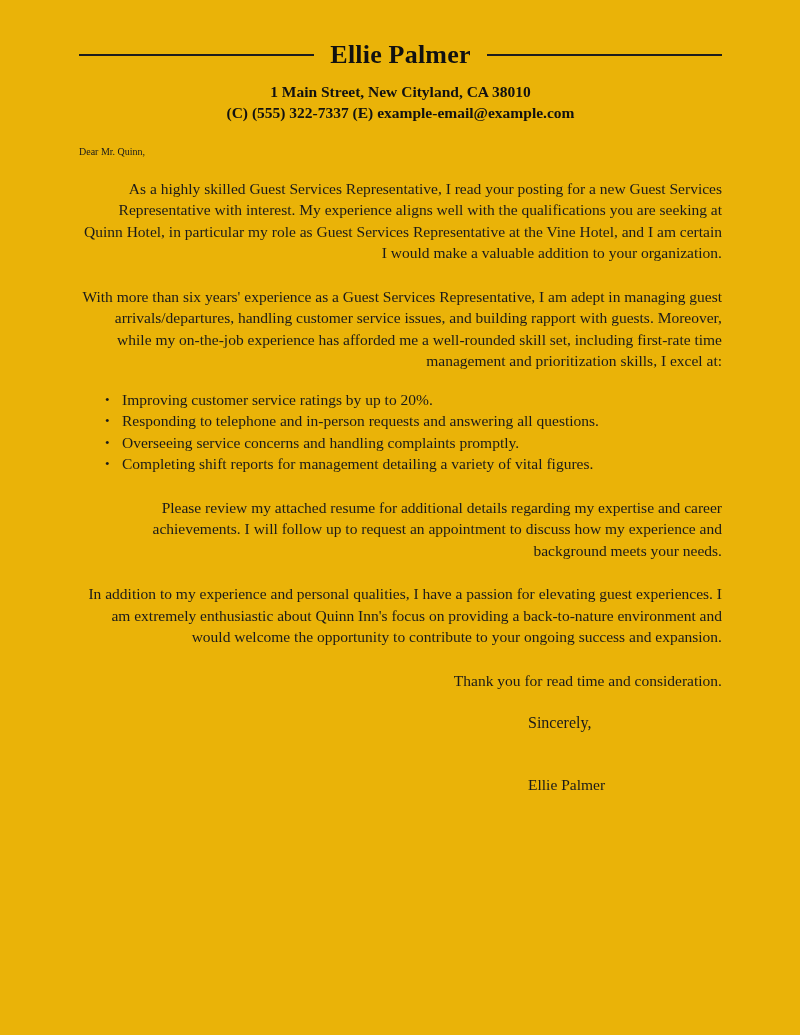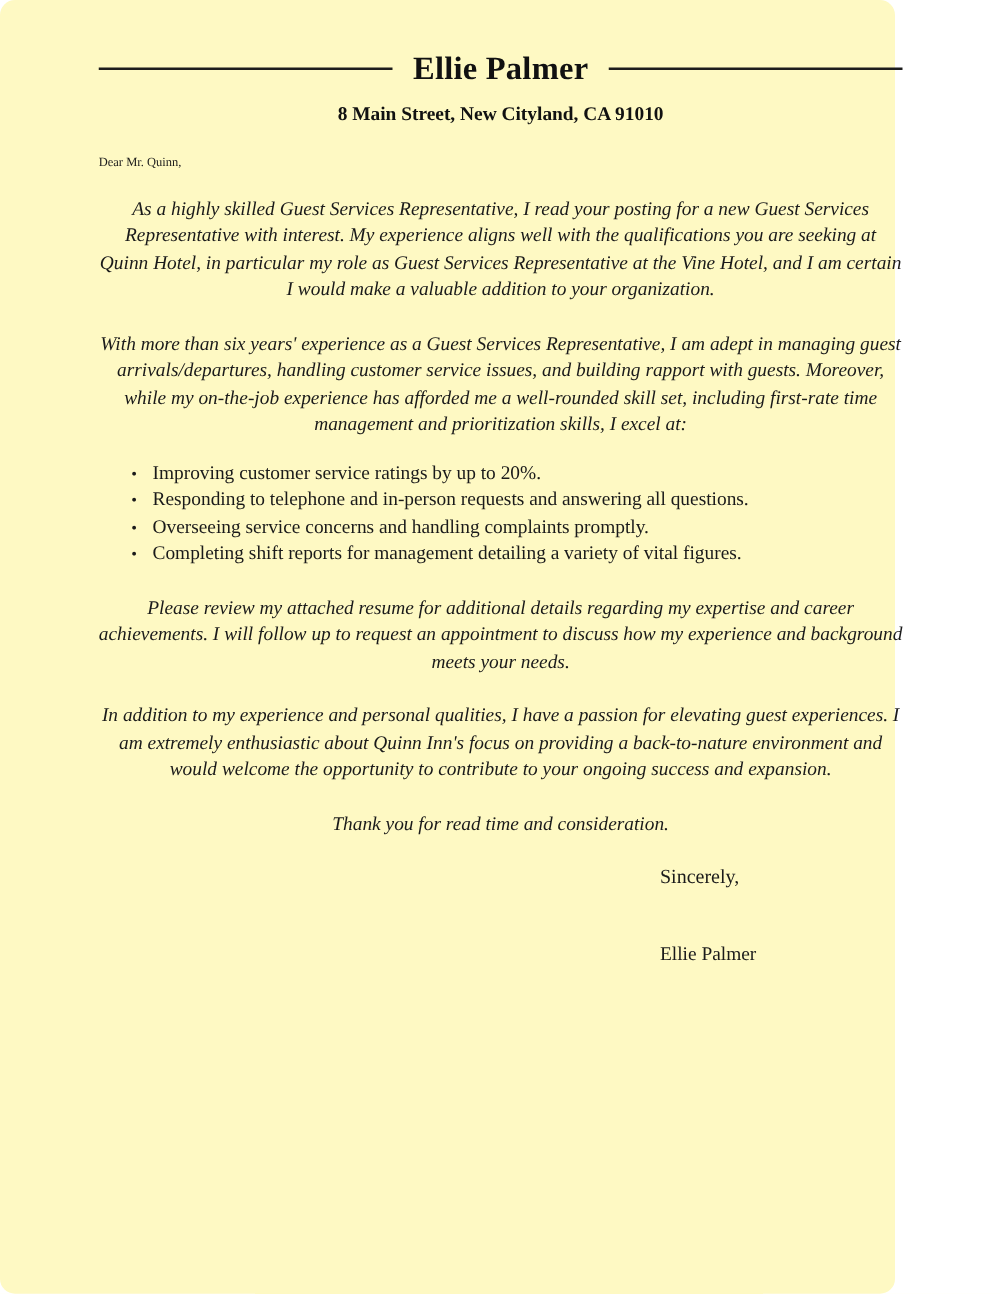--- a/index.html
+++ b/index.html
@@ -13,24 +13,23 @@
     position: relative;
     font-family: "Liberation Serif", "DejaVu Serif", serif;
     color: #1a1a1a;
     overflow: hidden;
   }
 
   .page {
     position: absolute;
     left: 0;
     top: 0;
-    width: 716px;
+    width: 800px;
     height: 1035px;
-    background: #fef9c3;
-    border-radius: 12px;
+    background: #eab308;
   }
 
   .content {
     position: absolute;
     left: 79px;
     top: 0;
     width: 643px;
   }
 
   
@@ -75,22 +74,21 @@
   .salutation {
     margin-top: 18px;
     font-size: 10px;
     line-height: 21.5px;
   }
 
   .body-para {
     margin-top: 15px;
     font-size: 15.5px;
     line-height: 21.5px;
-    text-align: center;
-    font-style: italic;
+    text-align: right;
   }
 
   .body-para.gap-large { margin-top: 22px; }
 
   .bullet-list {
     list-style: none;
     margin: 17px 0 0 0;
     padding: 0;
   }
   .bullet-list li {
@@ -127,21 +125,22 @@
 
 <div class="page">
   <div class="content">
 
     <div class="letterhead">
       <div class="name-row">
         <span class="rule"></span>
         <span class="name-heading">Ellie Palmer</span>
         <span class="rule"></span>
       </div>
-      <div class="contact-line first">8 Main Street, New Cityland, CA 91010</div>
+      <div class="contact-line first">1 Main Street, New Cityland, CA 38010</div>
+      <div class="contact-line">(C) (555) 322-7337 (E) example-email@example.com</div>
     </div>
 
     <div class="salutation">Dear Mr. Quinn,</div>
 
     <p class="body-para">As a highly skilled Guest Services Representative, I read your posting for a new Guest Services Representative with interest. My experience aligns well with the qualifications you are seeking at Quinn Hotel, in particular my role as Guest Services Representative at the Vine Hotel, and I am certain I would make a valuable addition to your organization.</p>
 
     <p class="body-para gap-large">With more than six years' experience as a Guest Services Representative, I am adept in managing guest arrivals/departures, handling customer service issues, and building rapport with guests. Moreover, while my on-the-job experience has afforded me a well-rounded skill set, including first-rate time management and prioritization skills, I excel at:</p>
 
     <ul class="bullet-list">
       <li>

